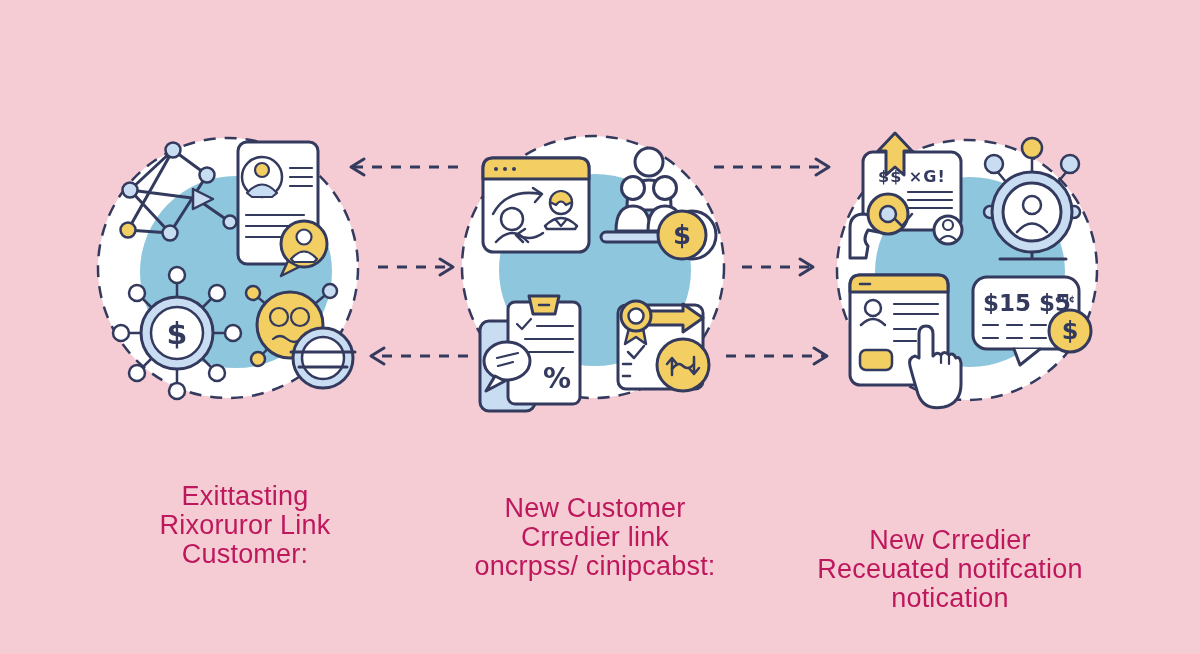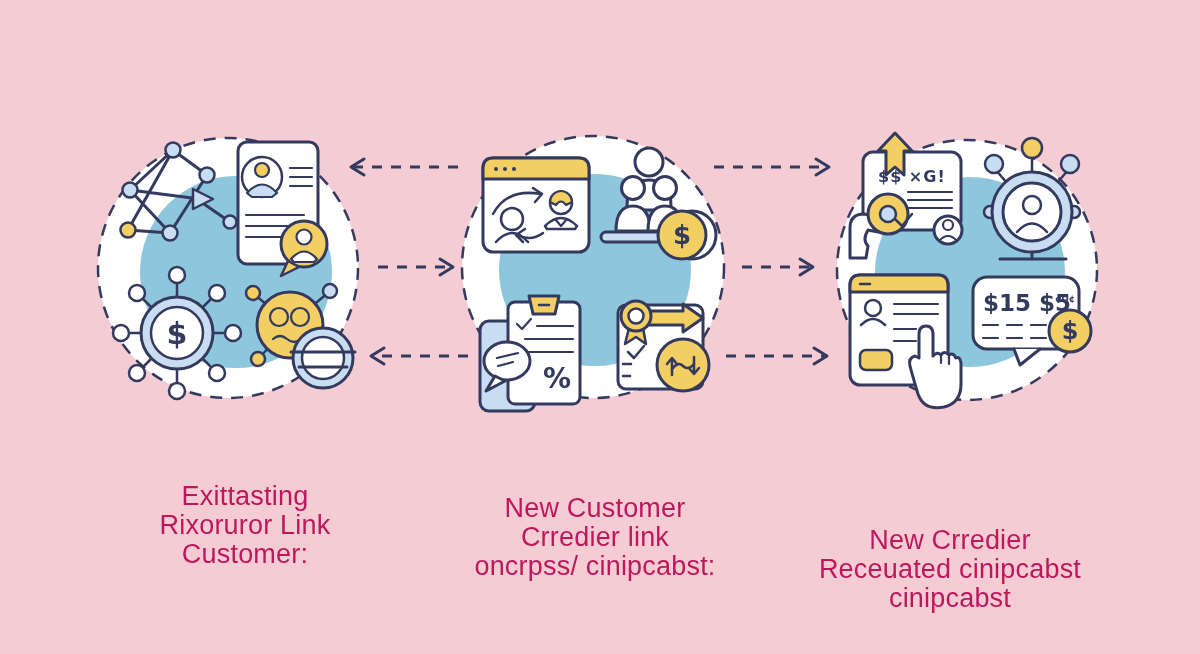--- a/index.html
+++ b/index.html
@@ -274,17 +274,17 @@
     <span>Rixoruror Link</span>
     <span>Customer:</span>
   </div>
   <div id="label2" class="label">
     <span>New Customer</span>
     <span>Crredier link</span>
     <span>oncrpss/ cinipcabst:</span>
   </div>
   <div id="label3" class="label">
     <span>New Crredier</span>
-    <span>Receuated cinipcabst</span>
-    <span>cinipcabst</span>
+    <span>Receuated notifcation</span>
+    <span>notication</span>
   </div>
 
 </div>
 
 </body></html>

